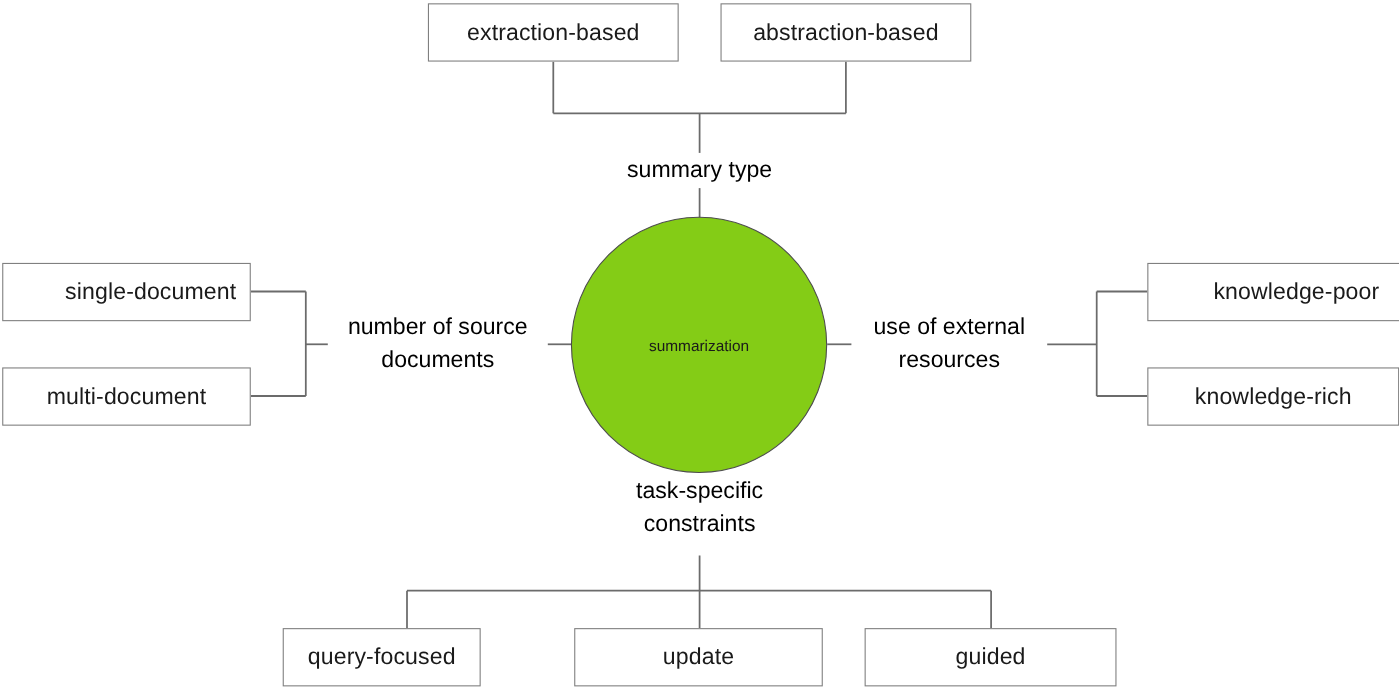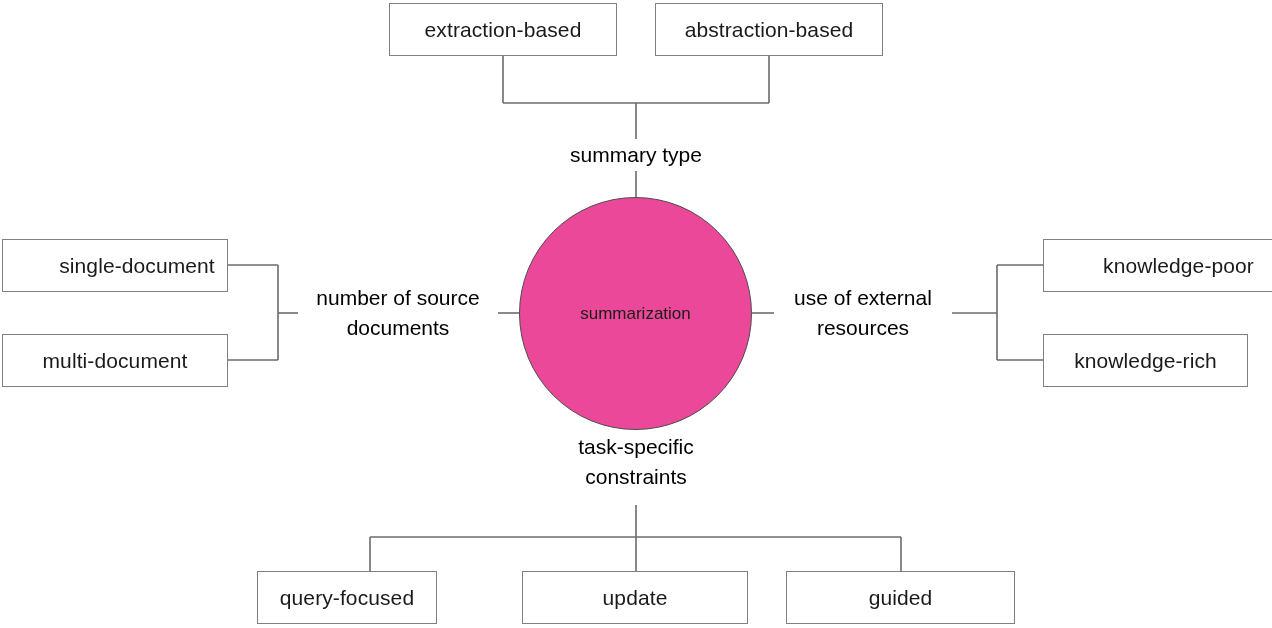--- a/index.html
+++ b/index.html
@@ -34,25 +34,25 @@
     font-size: 21px;
     color: #1a1a1a;
     letter-spacing: 0.1px;
     line-height: 1.1;
   }
   .center-node {
     position: absolute;
     box-sizing: border-box;
     border: 1px solid #4d4d4d;
     border-radius: 50%;
-    background: #ec4899;
+    background: #84cc16;
     display: flex;
     align-items: center;
     justify-content: center;
-    font-size: 17px;
+    font-size: 14px;
     color: #1a1a1a;
   }
   .edge-label {
     position: absolute;
     box-sizing: border-box;
     background: #ffffff;
     display: flex;
     align-items: center;
     justify-content: center;
     text-align: center;
@@ -129,21 +129,21 @@
 
   <div class="edge-label" style="left:774px; top:282px; width:178px; height:62px;">
     <span>use of external
 resources</span>
   </div>
 
   <div class="node-box" style="left:1043px; top:239px; width:271px; height:53px;">
     <span>knowledge-poor</span>
   </div>
 
-  <div class="node-box" style="left:1043px; top:334px; width:205px; height:53px;">
+  <div class="node-box" style="left:1043px; top:334px; width:229px; height:53px;">
     <span>knowledge-rich</span>
   </div>
 
   <div class="edge-label" style="left:536px; top:430px; width:200px; height:64px;">
     <span>task-specific
 constraints</span>
   </div>
 
   <div class="node-box" style="left:257px; top:571px; width:180px; height:53px;">
     <span>query-focused</span>

